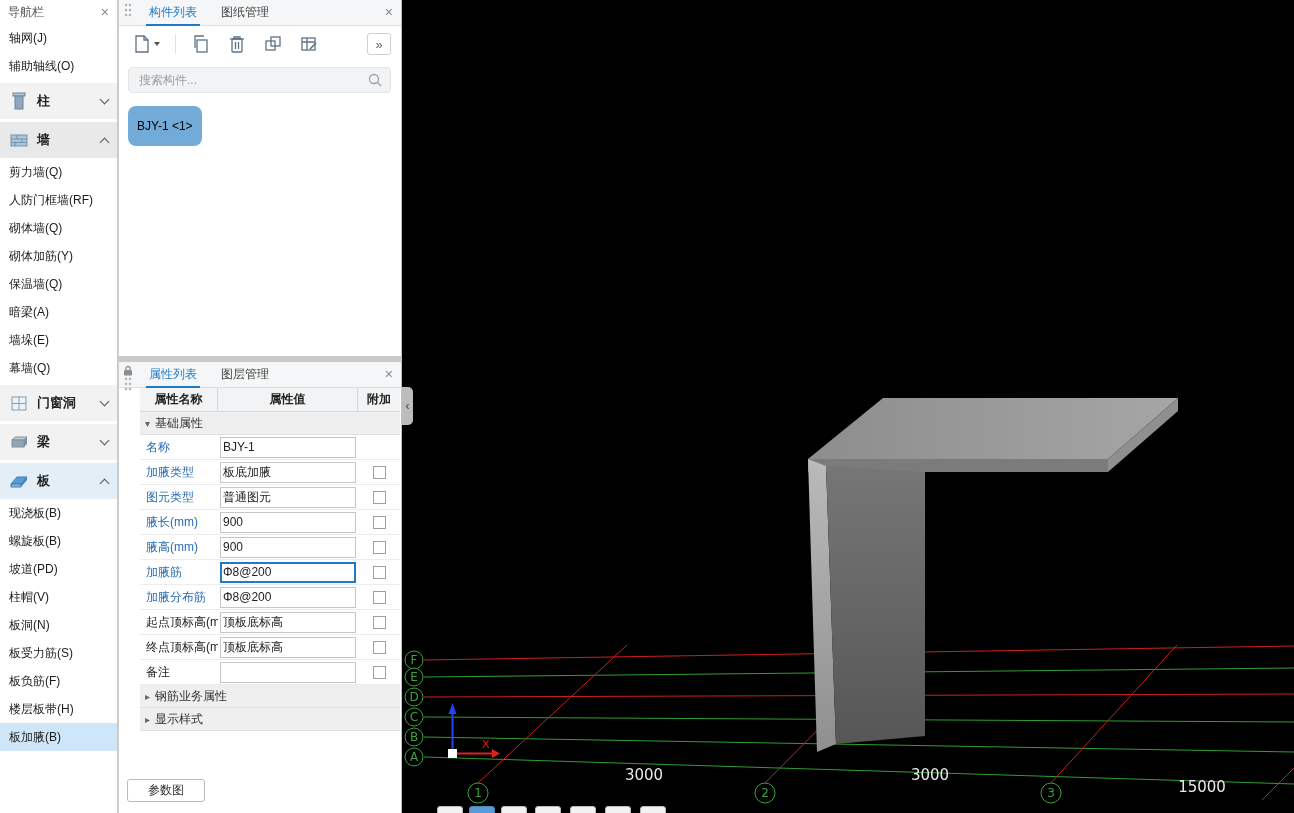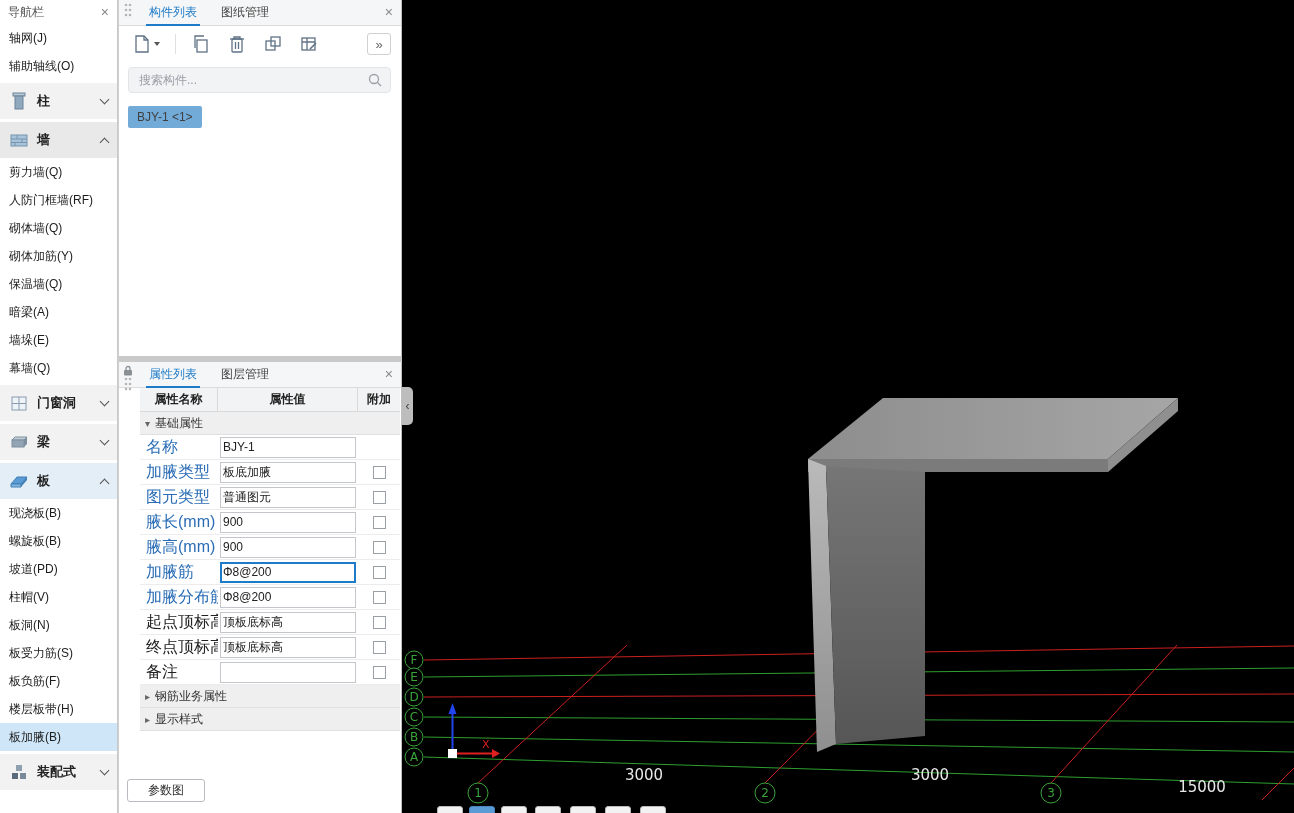--- a/index.html
+++ b/index.html
@@ -48,36 +48,36 @@
     border:1px solid #d0d0d0; border-radius:3px; color:#666; font-size:13px;
     display:flex; align-items:center; justify-content:center; cursor:pointer; }
 
   .searchwrap { margin:5px 10px 4px 9px; position:relative; }
   .searchwrap input { width:100%; height:26px; background:#f2f3f5; border:1px solid #e4e5e7;
     border-radius:4px; font-size:12px; color:#333; padding:0 18px 0 10px; outline:none; }
   .searchwrap input::placeholder { color:#9a9fa5; }
   .searchwrap svg { position:absolute; right:8px; top:5px; }
 
   .comp-list { padding:9px; }
-  .comp-chip { display:inline-block; padding:4px 9px; font-size:12px; color:#404040;
-    background:var(--chip,#72aad8); border-radius:2px; cursor:pointer; }
+  .comp-chip { display:inline-block; padding:13px 9px; font-size:12px; color:#000000;
+    background:var(--chip,#72aad8); border-radius:8px; cursor:pointer; }
 
   
   .prop-table { position:absolute; left:21px; width:260px; top:26px; }
   .prop-header { display:grid; grid-template-columns:78px 140px 42px; height:24px;
     background:#f2f3f4; border-bottom:1px solid #d9d9d9; font-size:12px; font-weight:bold; color:#222; }
   .prop-header div { display:flex; align-items:center; justify-content:center;
     border-right:1px solid #d9d9d9; }
   .prop-header div:last-child { border-right:none; }
   .prop-group { height:23px; background:#efefef; border-bottom:1px solid #e0e0e0;
     display:flex; align-items:center; gap:5px; padding-left:5px; font-size:12px; color:#333; cursor:pointer; }
   .prop-group .tri { color:#666; font-size:10px; }
   .prop-row { display:grid; grid-template-columns:78px 140px 42px; height:25px;
     border-bottom:1px solid #ececec; align-items:center; }
-  .pn { font-size:16px; color:#222; padding-left:6px; white-space:nowrap; overflow:hidden; }
+  .pn { font-size:12px; color:#222; padding-left:6px; white-space:nowrap; overflow:hidden; }
   .pn.link { color:var(--link,#2a6cb5); }
   .pvc { padding:0 2px; }
   .pv { border:1px solid #c3c7cc; background:#fff; height:21px; font-size:12px;
     color:#222; padding:0 2px; display:flex; align-items:center; cursor:text; white-space:nowrap; overflow:hidden; }
   .pv.focused { border:1px solid var(--accent,#1e7bc8); box-shadow:inset 0 0 0 1px var(--accent,#1e7bc8); }
   .pac { display:flex; justify-content:center; }
   .chk { width:13px; height:13px; border:1px solid #9aa0a6; background:#fff; cursor:pointer; }
   .param-btn { position:absolute; left:8px; top:417px; width:78px; height:23px;
     background:#fff; border:1px solid #b8bcc0; border-radius:3px; font-size:12px;
     color:#333; cursor:pointer; font-family:inherit; }
@@ -169,31 +169,20 @@
         </div>
         <div class="side-item">现浇板(B)</div>
         <div class="side-item">螺旋板(B)</div>
         <div class="side-item">坡道(PD)</div>
         <div class="side-item">柱帽(V)</div>
         <div class="side-item">板洞(N)</div>
         <div class="side-item">板受力筋(S)</div>
         <div class="side-item">板负筋(F)</div>
         <div class="side-item">楼层板带(H)</div>
         <div class="side-item selected">板加腋(B)</div>
-        <div class="side-group">
-          <span class="gicon">
-            <svg width="20" height="20">
-              <rect x="3" y="11" width="6" height="6" fill="#5a6a7a"></rect>
-              <rect x="11" y="11" width="6" height="6" fill="#7a8a9a"></rect>
-              <rect x="7" y="3" width="6" height="6" fill="#8fa0b0"></rect>
-            </svg>
-          </span>
-          <span class="lbl">装配式</span>
-          <span class="chev down"></span>
-        </div>
       </div>
   </div>
 
   <div class="mid">
 
     <div class="panel panel-top">
       <div class="tabbar">
         <span class="gutter">
           <svg width="8" height="14">
               <g fill="#b5b5b5">

